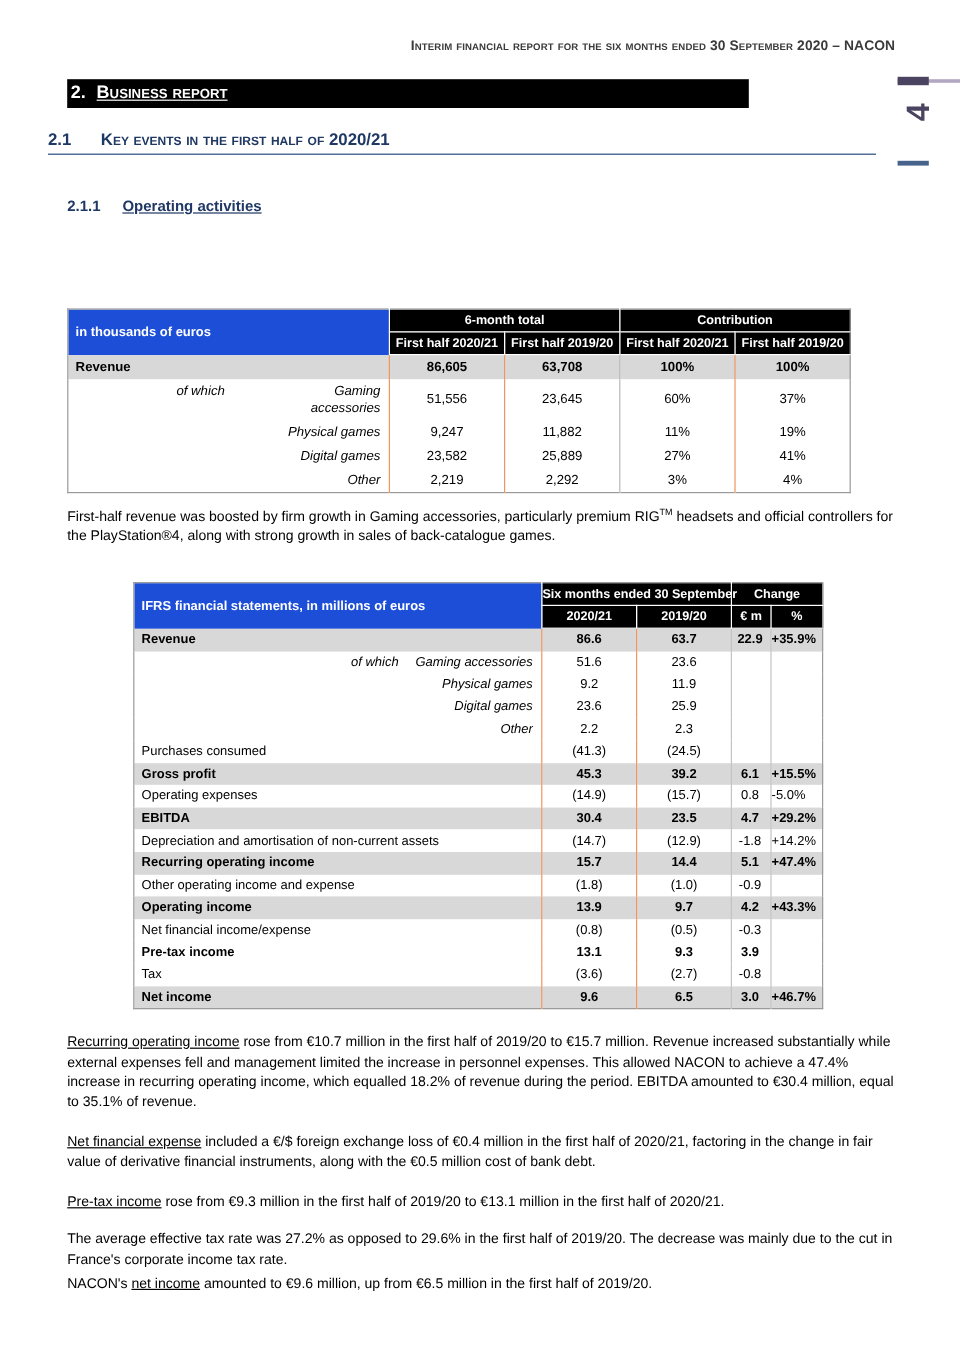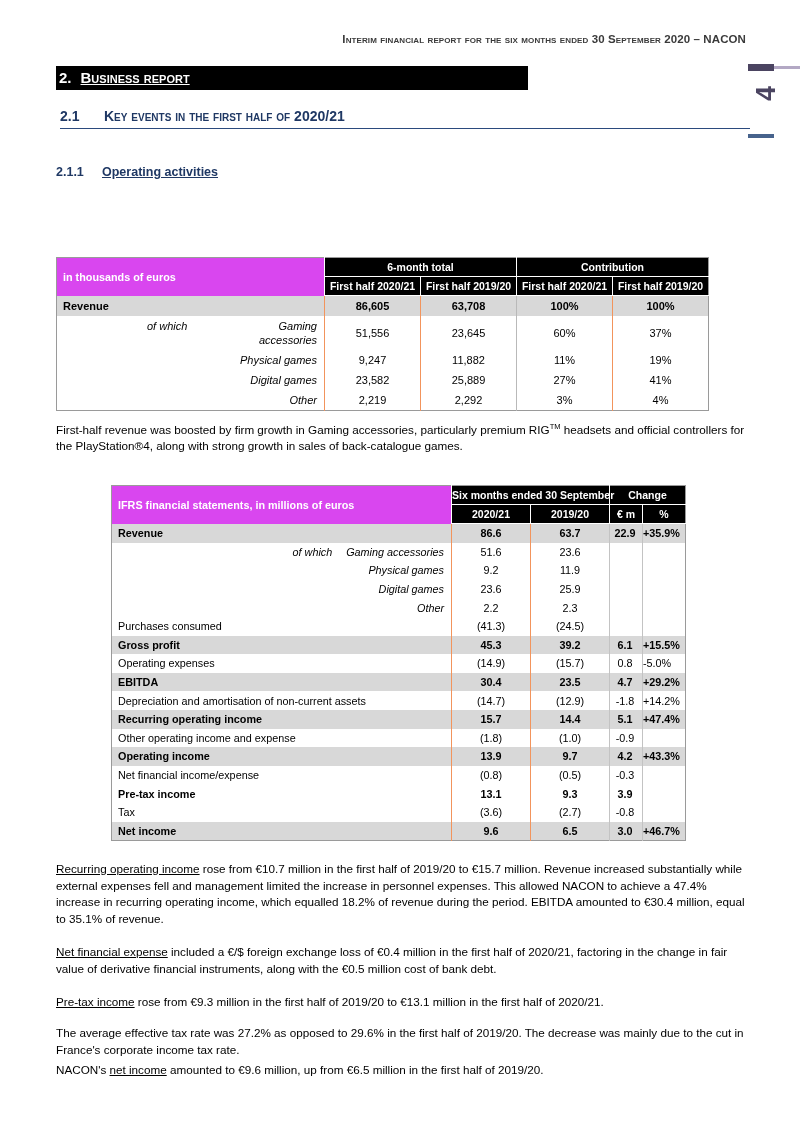--- a/index.html
+++ b/index.html
@@ -74,39 +74,39 @@
     top: 76px; left: 0;
     width: 26px; height: 4px;
     background: #47638c;
   }
 
   
   .h1-bar {
     position: absolute;
     top: 66px;
     left: 56px;
-    width: 472px;
+    width: 568px;
     height: 24px;
     background: #000000;
     color: #ffffff;
     font-size: 15px;
     font-weight: bold;
     font-variant: small-caps;
     line-height: 24px;
     padding-left: 3px;
     box-sizing: border-box;
     white-space: nowrap;
   }
   .h1-bar .num { margin-right: 9px; }
   .h1-bar .ttl { text-decoration: underline; }
 
   .h2 {
     position: absolute;
     top: 108px;
-    left: 60px;
+    left: 40px;
     width: 690px;
     font-size: 14px;
     font-weight: bold;
     font-variant: small-caps;
     color: #1f3864;
     border-bottom: 1.6px solid #2b4a7d;
     padding-bottom: 4px;
     white-space: nowrap;
   }
   .h2 .num { display: inline-block; width: 44px; }
@@ -153,21 +153,21 @@
     font-weight: bold;
     text-align: center;
     border-right: 1.5px solid #ffffff;
     border-bottom: 1.5px solid #ffffff;
     height: 18px;
     line-height: 18px;
     white-space: nowrap;
   }
   .thead-cell.last { border-right: none; }
   .thead-label {
-    background: #d946ef;
+    background: #1d4ed8;
     color: #ffffff;
     font-size: 10.8px;
     font-weight: bold;
     text-align: left;
     padding-left: 6px;
     border-right: 1.5px solid #ffffff;
     vertical-align: middle;
   }
 
   

